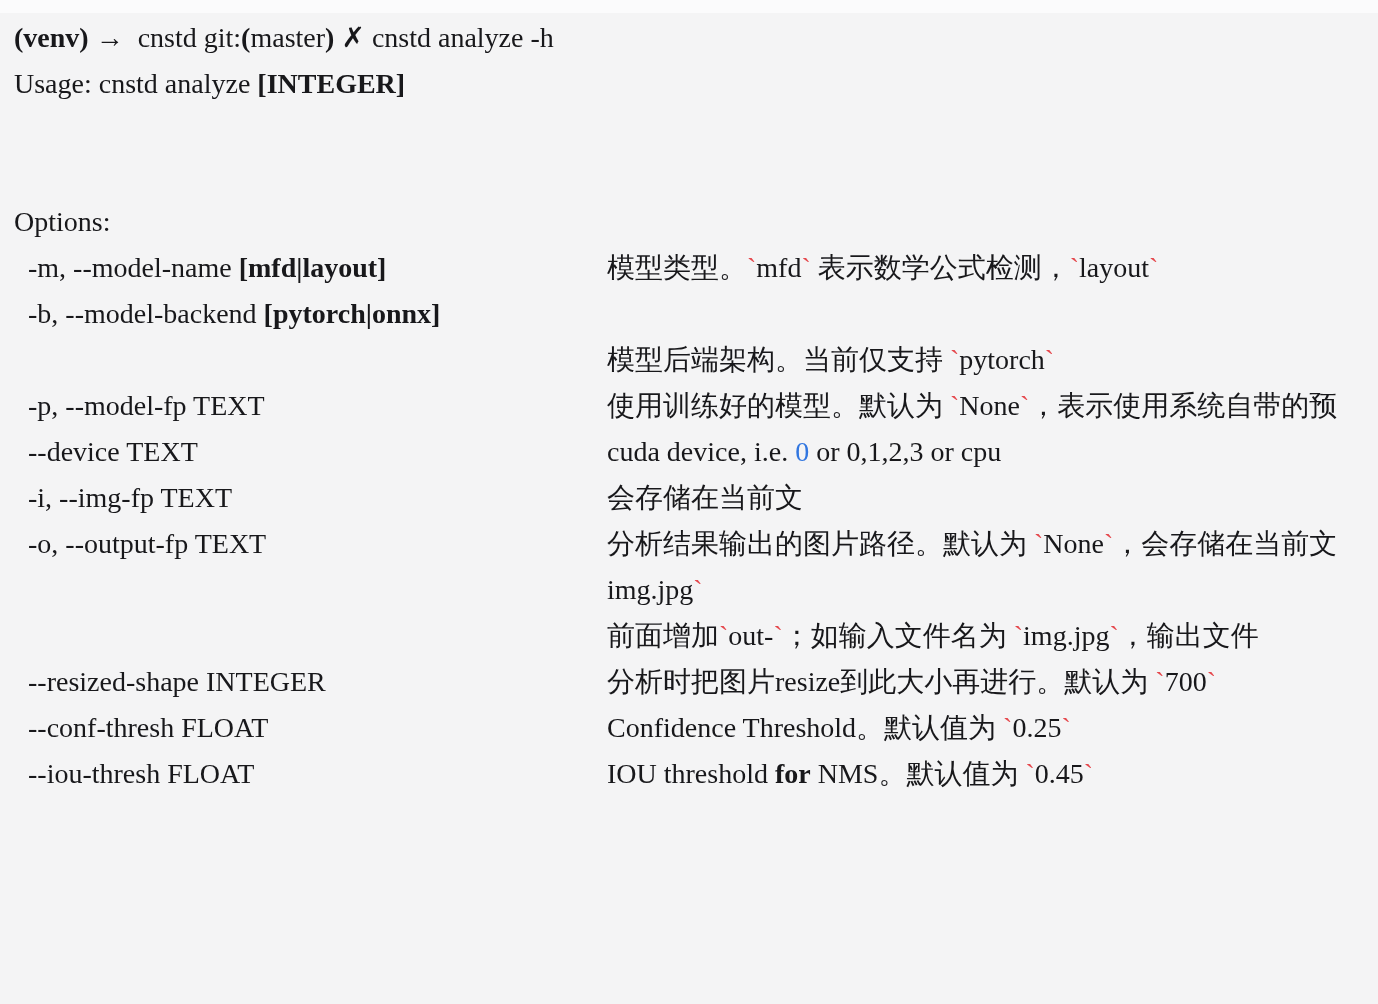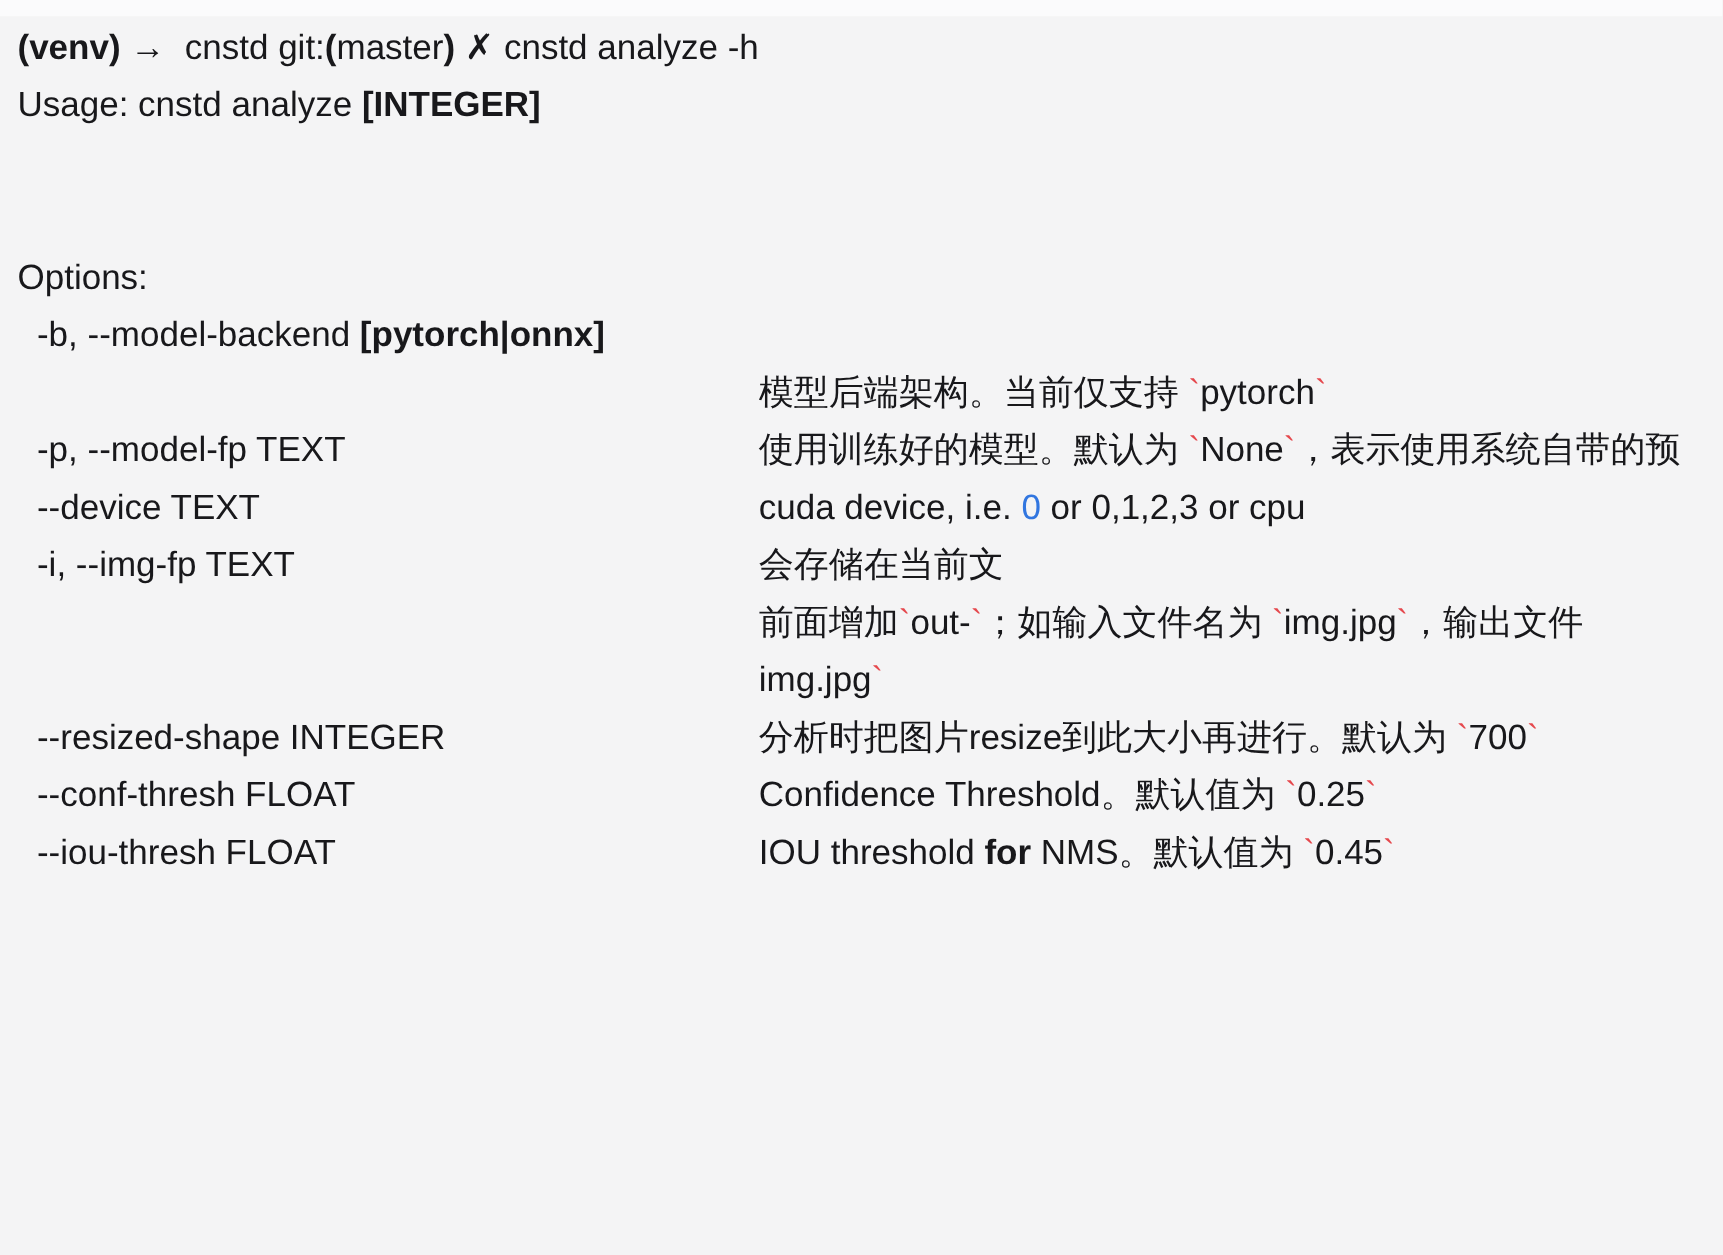--- a/index.html
+++ b/index.html
@@ -13,21 +13,21 @@
     background: var(--bg, #f4f4f5);
   }
   .top-strip {
     height: 13px;
     background: var(--strip, #fbfbfc);
   }
   .terminal {
     box-sizing: border-box;
     width: 1378px;
     padding: 2px 0 0 14px;
-    font-family: Liberation Sans, sans-serif;
+    font-family: Liberation Serif, serif;
     font-size: 28px;
     color: var(--fg, #18181b);
   }
   .line {
     height: 46px;
     line-height: 46px;
     white-space: pre;
   }
   .col-fixed {
     display: inline-block;
@@ -42,23 +42,25 @@
 </head>
 <body>
 
 <div class="top-strip"></div>
 <div class="terminal" id="terminal">
     <div class="line"><span class="seg-b">(venv)</span><span> →  </span><span>cnstd </span><span>git:</span><span class="seg-b">(</span><span>master</span><span class="seg-b">)</span><span> ✗ </span><span>cnstd analyze -h</span></div>
     <div class="line"><span>Usage: cnstd analyze </span><span class="seg-b">[INTEGER]</span></div>
     <div class="line"></div>
     <div class="line"></div>
     <div class="line"><span>Options:</span></div>
+    <div class="line"><span class="col-fixed"><span>  -m, --model-name </span><span class="seg-b">[mfd|layout]</span></span><span><span>模型类型。</span><span class="seg-r">`</span><span>mfd</span><span class="seg-r">`</span><span> 表示数学公式检测，</span><span class="seg-r">`</span><span>layout</span><span class="seg-r">`</span></span></div>
     <div class="line"><span>  -b, --model-backend </span><span class="seg-b">[pytorch|onnx]</span></div>
     <div class="line"><span class="col-fixed"></span><span><span>模型后端架构。当前仅支持 </span><span class="seg-r">`</span><span>pytorch</span><span class="seg-r">`</span></span></div>
     <div class="line"><span class="col-fixed"><span>  -p, --model-fp TEXT</span></span><span><span>使用训练好的模型。默认为 </span><span class="seg-r">`</span><span>None</span><span class="seg-r">`</span><span>，表示使用系统自带的预</span></span></div>
     <div class="line"><span class="col-fixed"><span>  --device TEXT</span></span><span><span>cuda device, i.e. </span><span class="seg-bl">0</span><span> or 0,1,2,3 or cpu</span></span></div>
     <div class="line"><span class="col-fixed"><span>  -i, --img-fp TEXT</span></span><span><span>会存储在当前文</span></span></div>
+    <div class="line"><span class="col-fixed"><span>  -o, --output-fp TEXT</span></span><span><span>分析结果输出的图片路径。默认为 </span><span class="seg-r">`</span><span>None</span><span class="seg-r">`</span><span>，会存储在当前文</span></span></div>
+    <div class="line"><span class="col-fixed"></span><span><span>img.jpg</span><span class="seg-r">`</span></span></div>
     <div class="line"><span class="col-fixed"></span><span><span>前面增加</span><span class="seg-r">`</span><span>out-</span><span class="seg-r">`</span><span>；如输入文件名为 </span><span class="seg-r">`</span><span>img.jpg</span><span class="seg-r">`</span><span>，输出文件</span></span></div>
-    <div class="line"><span class="col-fixed"></span><span><span>img.jpg</span><span class="seg-r">`</span></span></div>
     <div class="line"><span class="col-fixed"><span>  --resized-shape INTEGER</span></span><span><span>分析时把图片resize到此大小再进行。默认为 </span><span class="seg-r">`</span><span>700</span><span class="seg-r">`</span></span></div>
     <div class="line"><span class="col-fixed"><span>  --conf-thresh FLOAT</span></span><span><span>Confidence Threshold。默认值为 </span><span class="seg-r">`</span><span>0.25</span><span class="seg-r">`</span></span></div>
     <div class="line"><span class="col-fixed"><span>  --iou-thresh FLOAT</span></span><span><span>IOU threshold </span><span class="seg-b">for</span><span> NMS。默认值为 </span><span class="seg-r">`</span><span>0.45</span><span class="seg-r">`</span></span></div>
   </div>
 
 </body></html>

